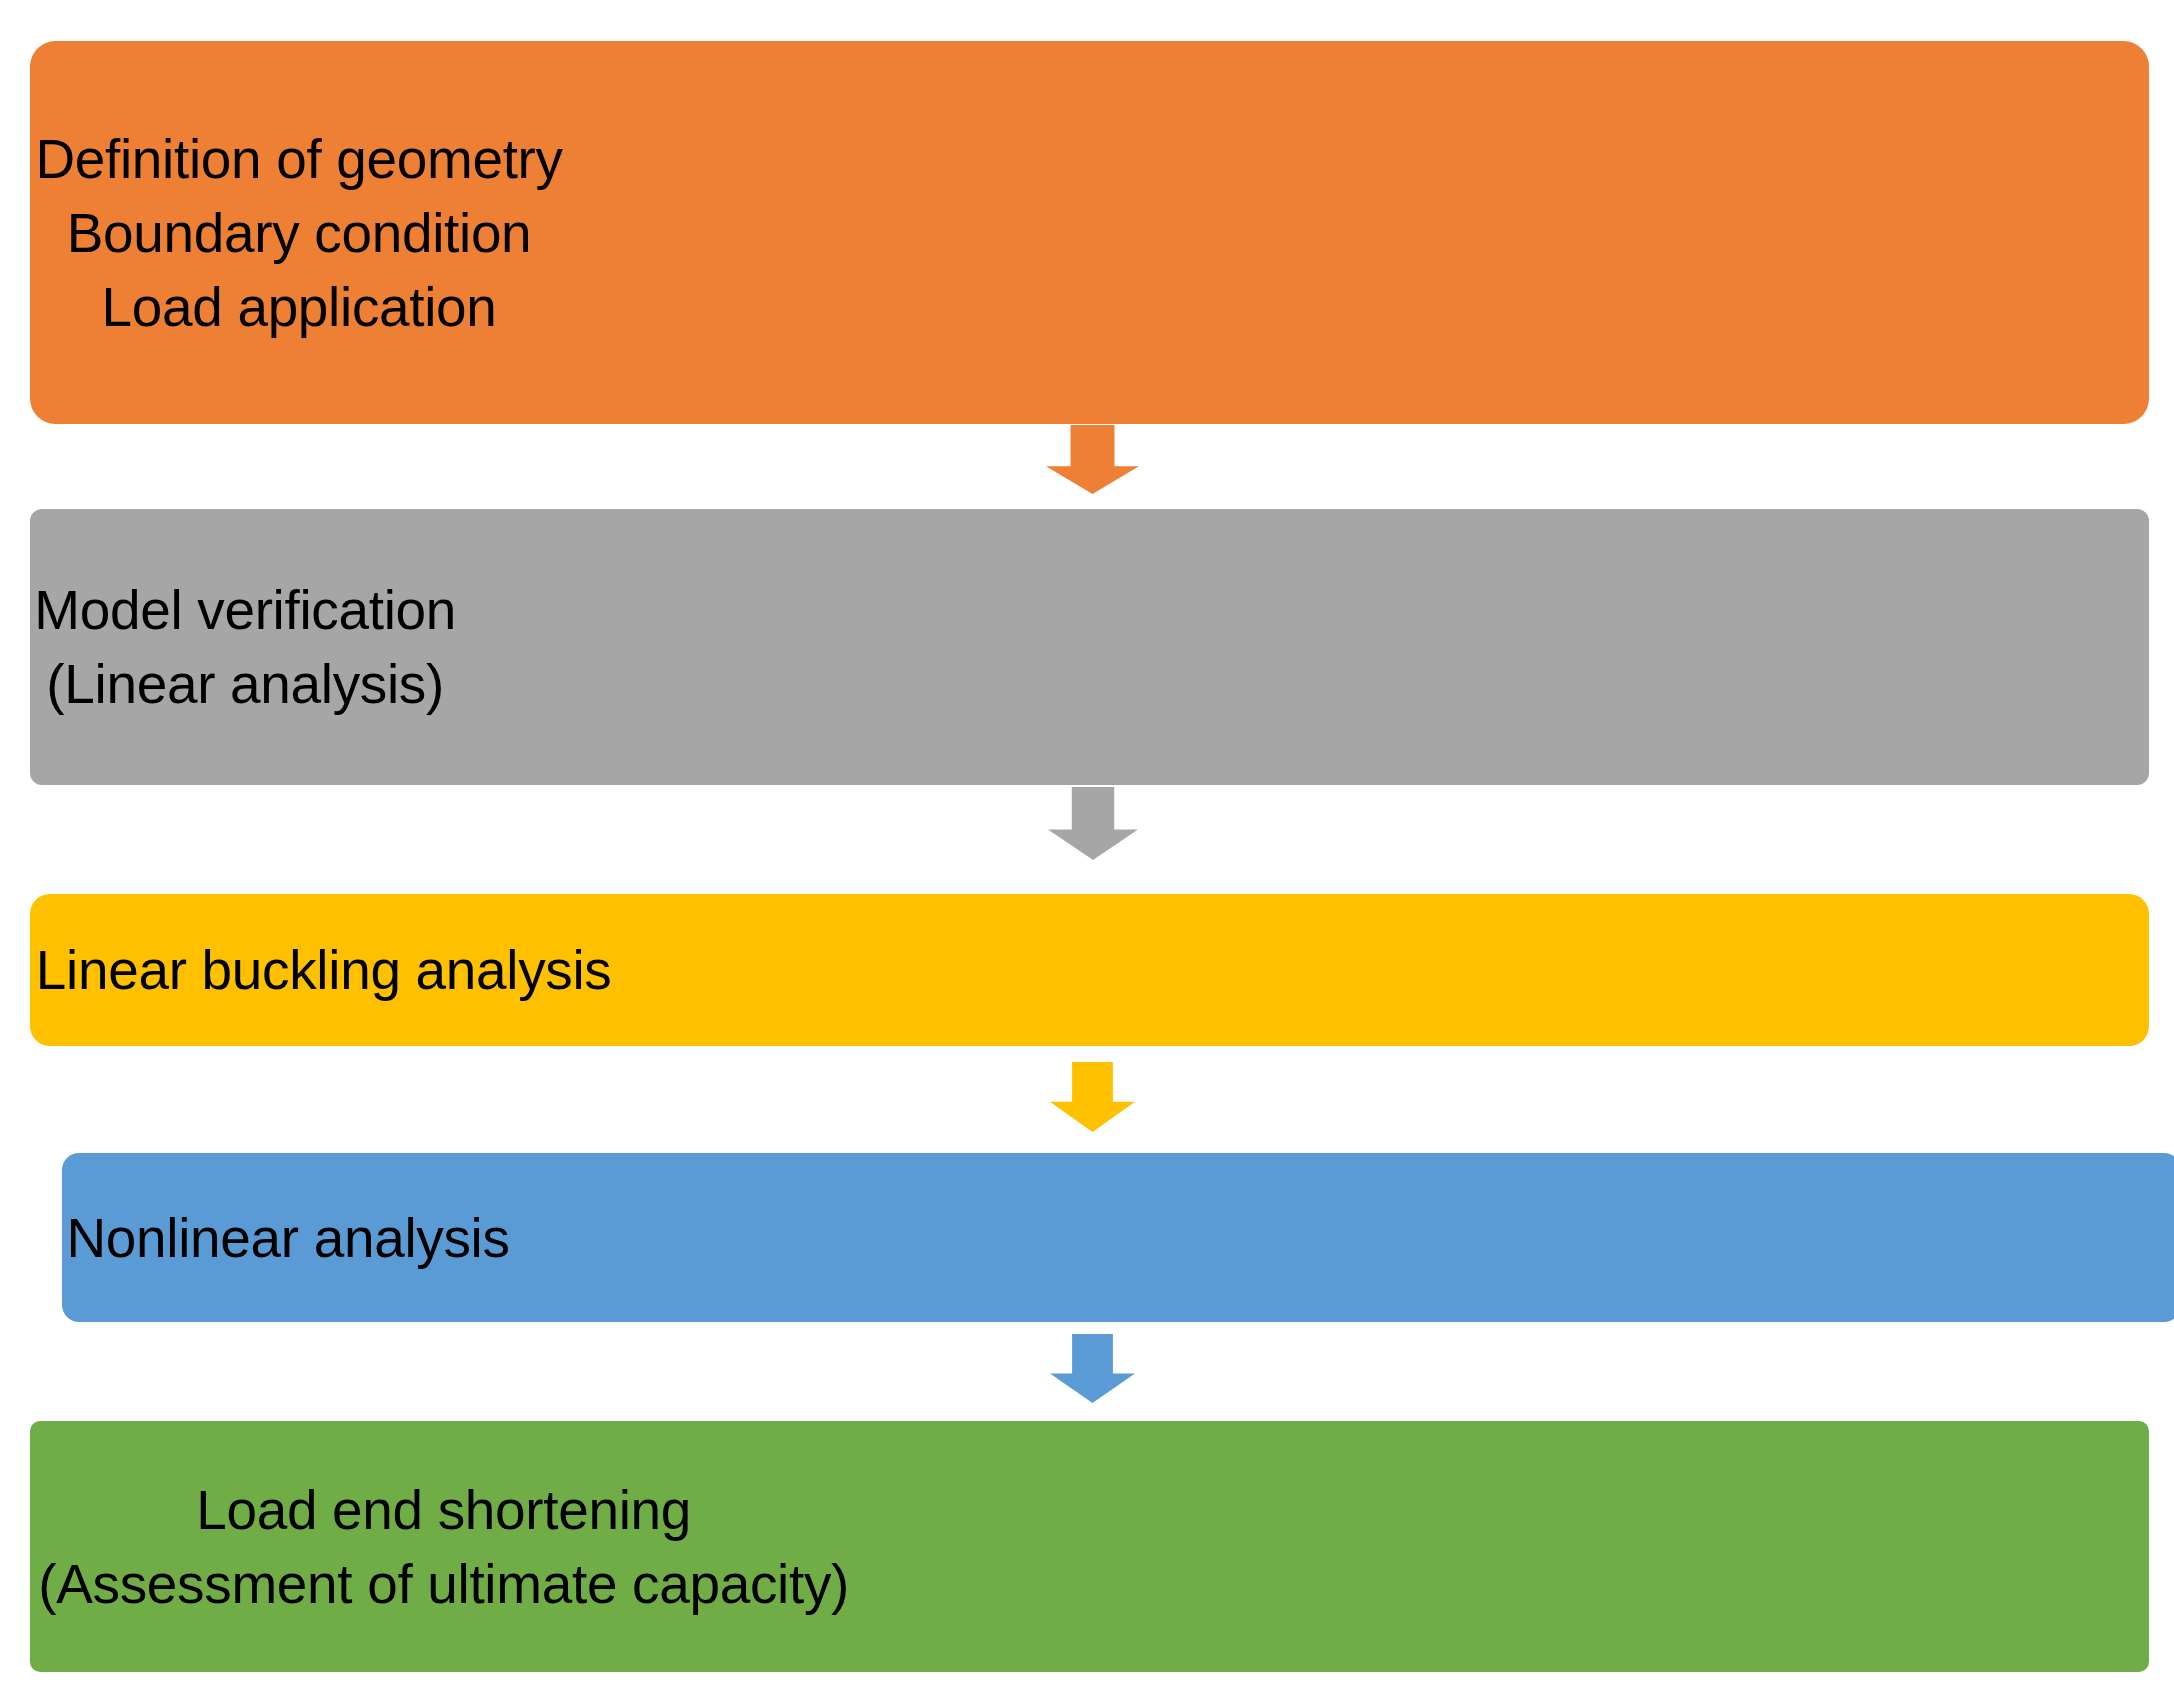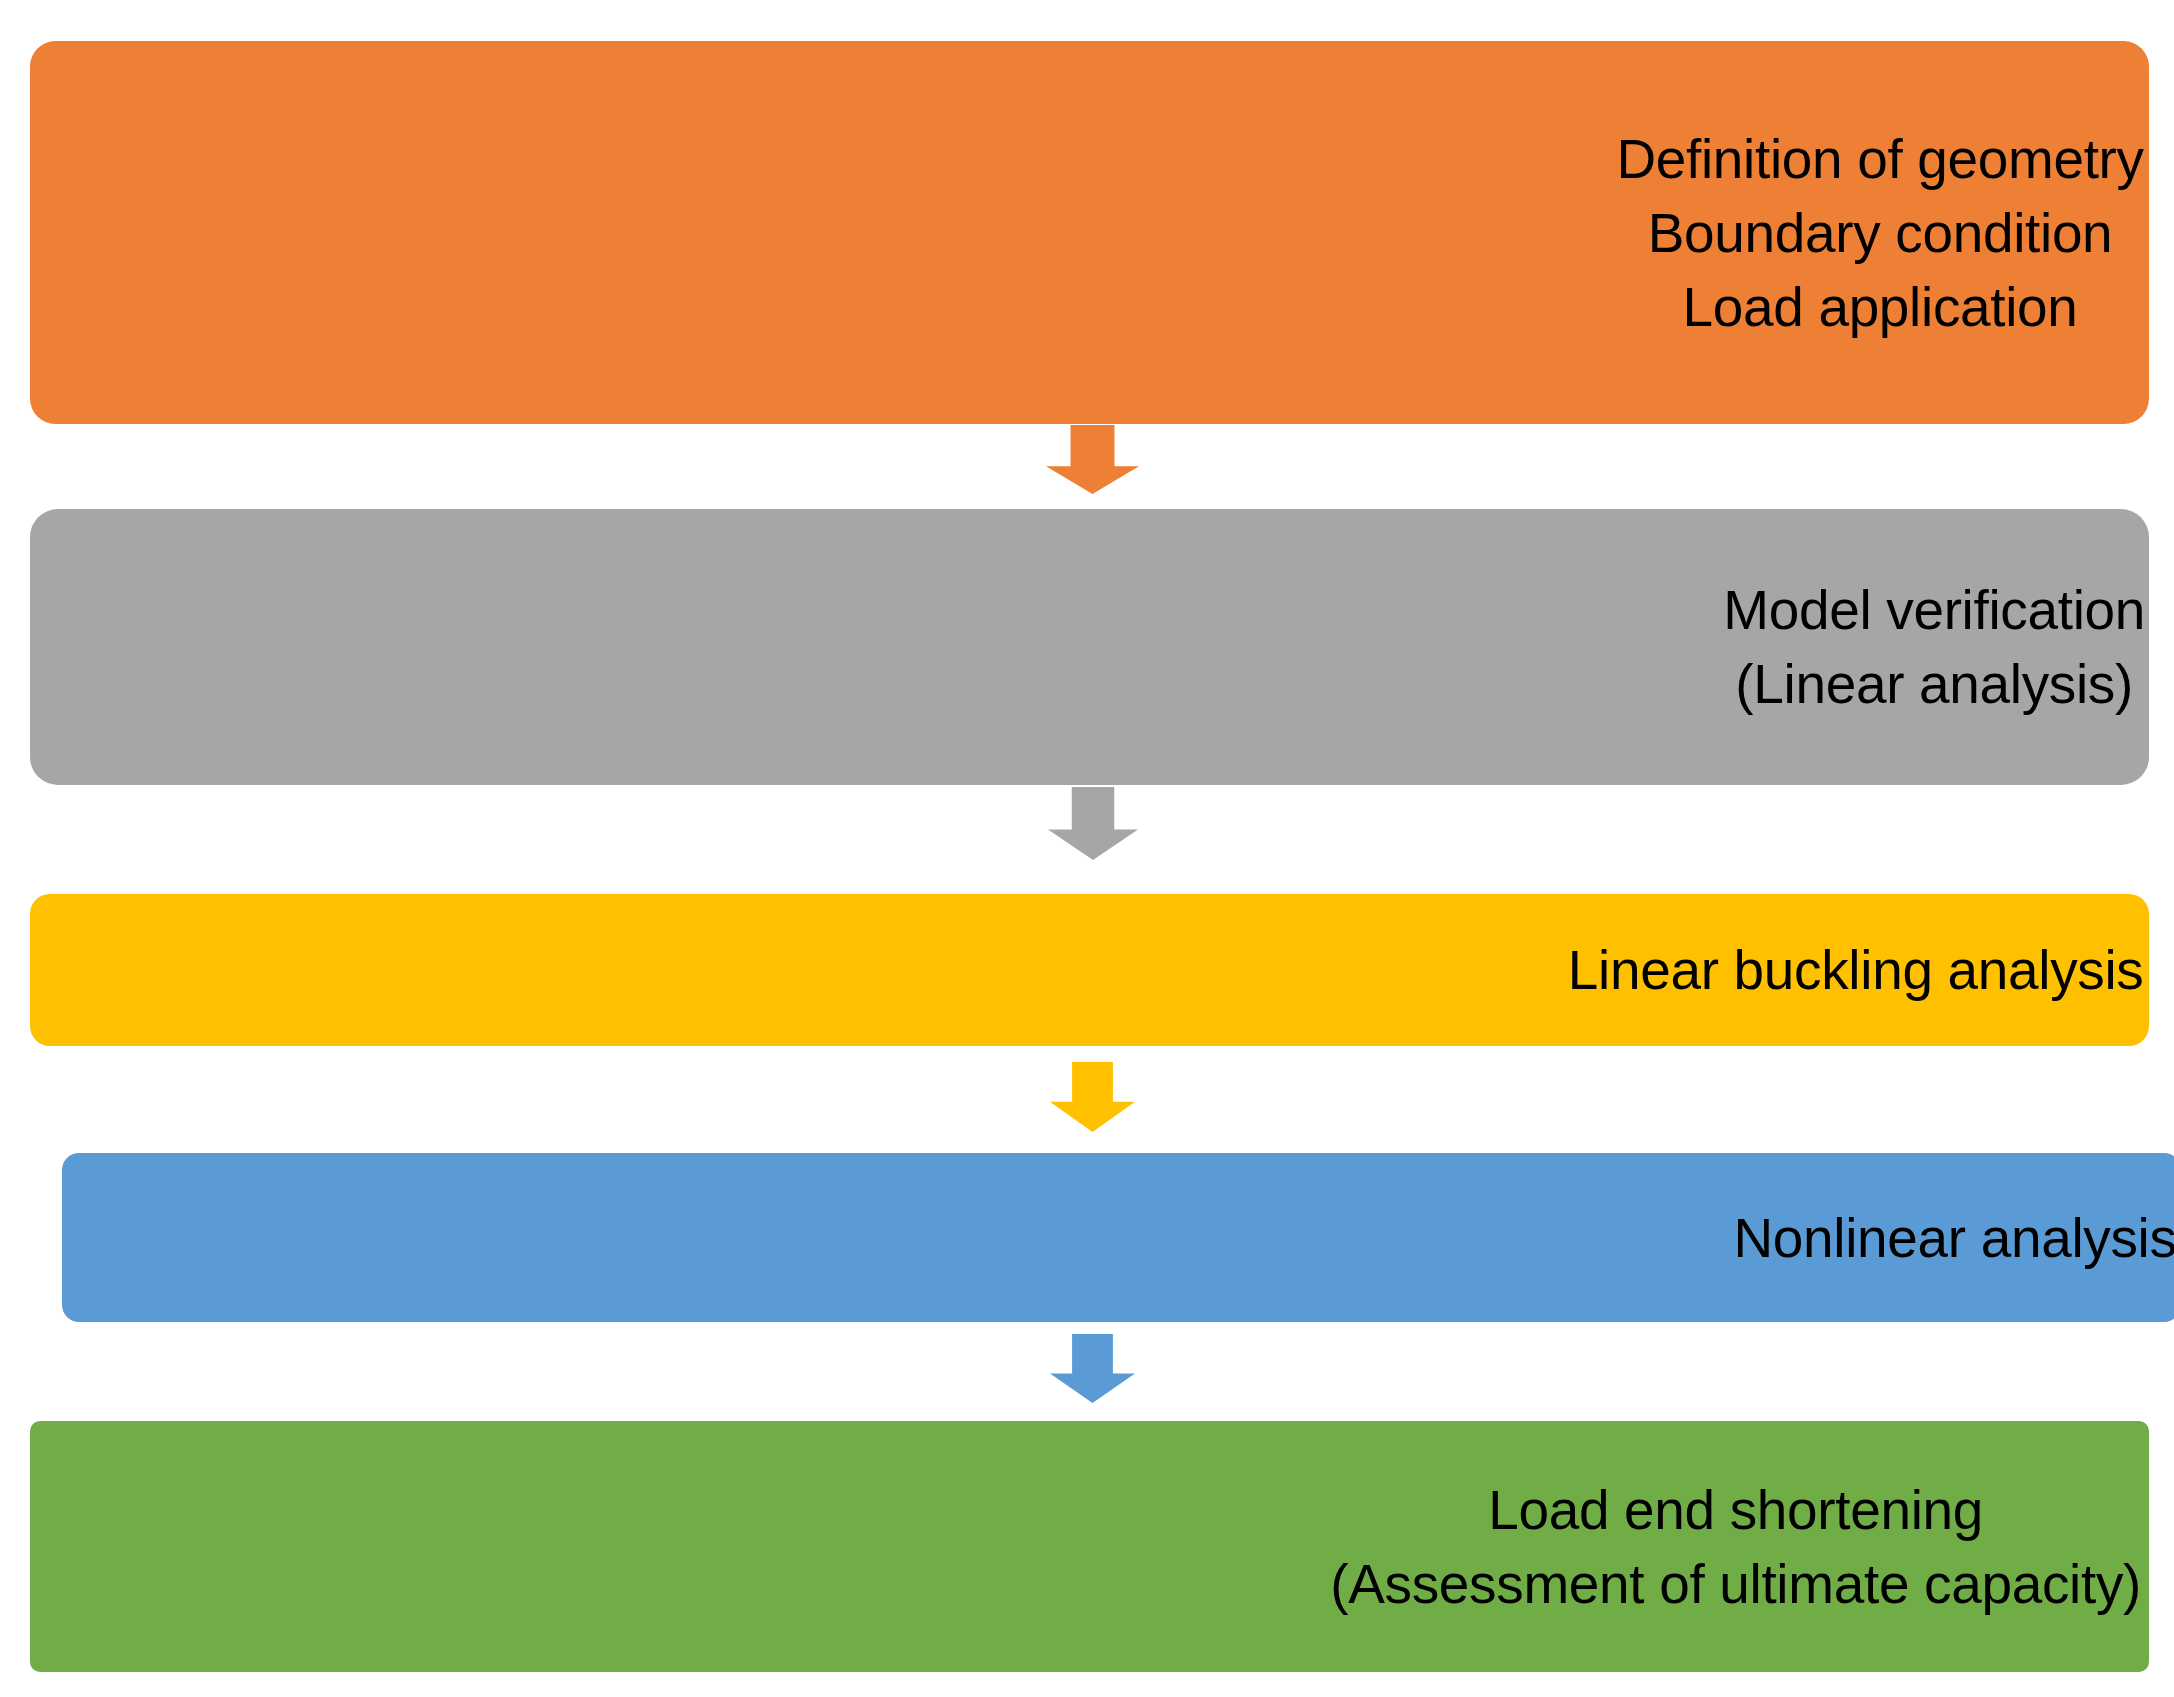--- a/index.html
+++ b/index.html
@@ -19,21 +19,21 @@
     overflow: hidden;
   }
   .flow-step {
     position: absolute;
     left: 30px;
     width: 2119px;
     box-sizing: border-box;
     border-radius: 22px;
     display: flex;
     align-items: center;
-    justify-content: flex-end;
+    justify-content: flex-start;
     text-align: center;
   }
   .step-label {
     font-family: "Liberation Sans", "DejaVu Sans", sans-serif;
     font-size: 56px;
     line-height: 74px;
     color: #000000;
     font-weight: 400;
     letter-spacing: -0.3px;
     white-space: pre-line;
@@ -45,21 +45,21 @@
     height: 69px;
   }
   .flow-arrow svg {
     display: block;
     width: 100%;
     height: 100%;
   }
 
   
   #step-0 { top: 41px;   height: 383px; background: #ED8034; border-radius: 25.4px; }
-  #step-1 { top: 509px;  height: 276px; background: #A6A6A6; border-radius: 28px; }
+  #step-1 { top: 509px;  height: 276px; background: #A6A6A6; border-radius: 12px; }
   #step-2 { top: 874px; height: 152px; background: #FFC000; border-radius: 20px; margin-top: 20px; }
   #step-3 { top: 1153px; height: 169px; background: #5B9BD5; border-radius: 17px; margin-left: 32px; }
   #step-4 { top: 1421px; height: 251px; background: #70AD47; border-radius: 10px; }
 
   
   #arrow-0 { top: 425px;  left: 1046px; }
   #arrow-1 { top: 787px;  left: 1048px; width: 90px; height: 73px; }
   #arrow-2 { top: 1062px; left: 1050px; width: 85px; height: 70px; }
   #arrow-3 { top: 1334px; left: 1050px; width: 85px; height: 69px; }
 </style>

